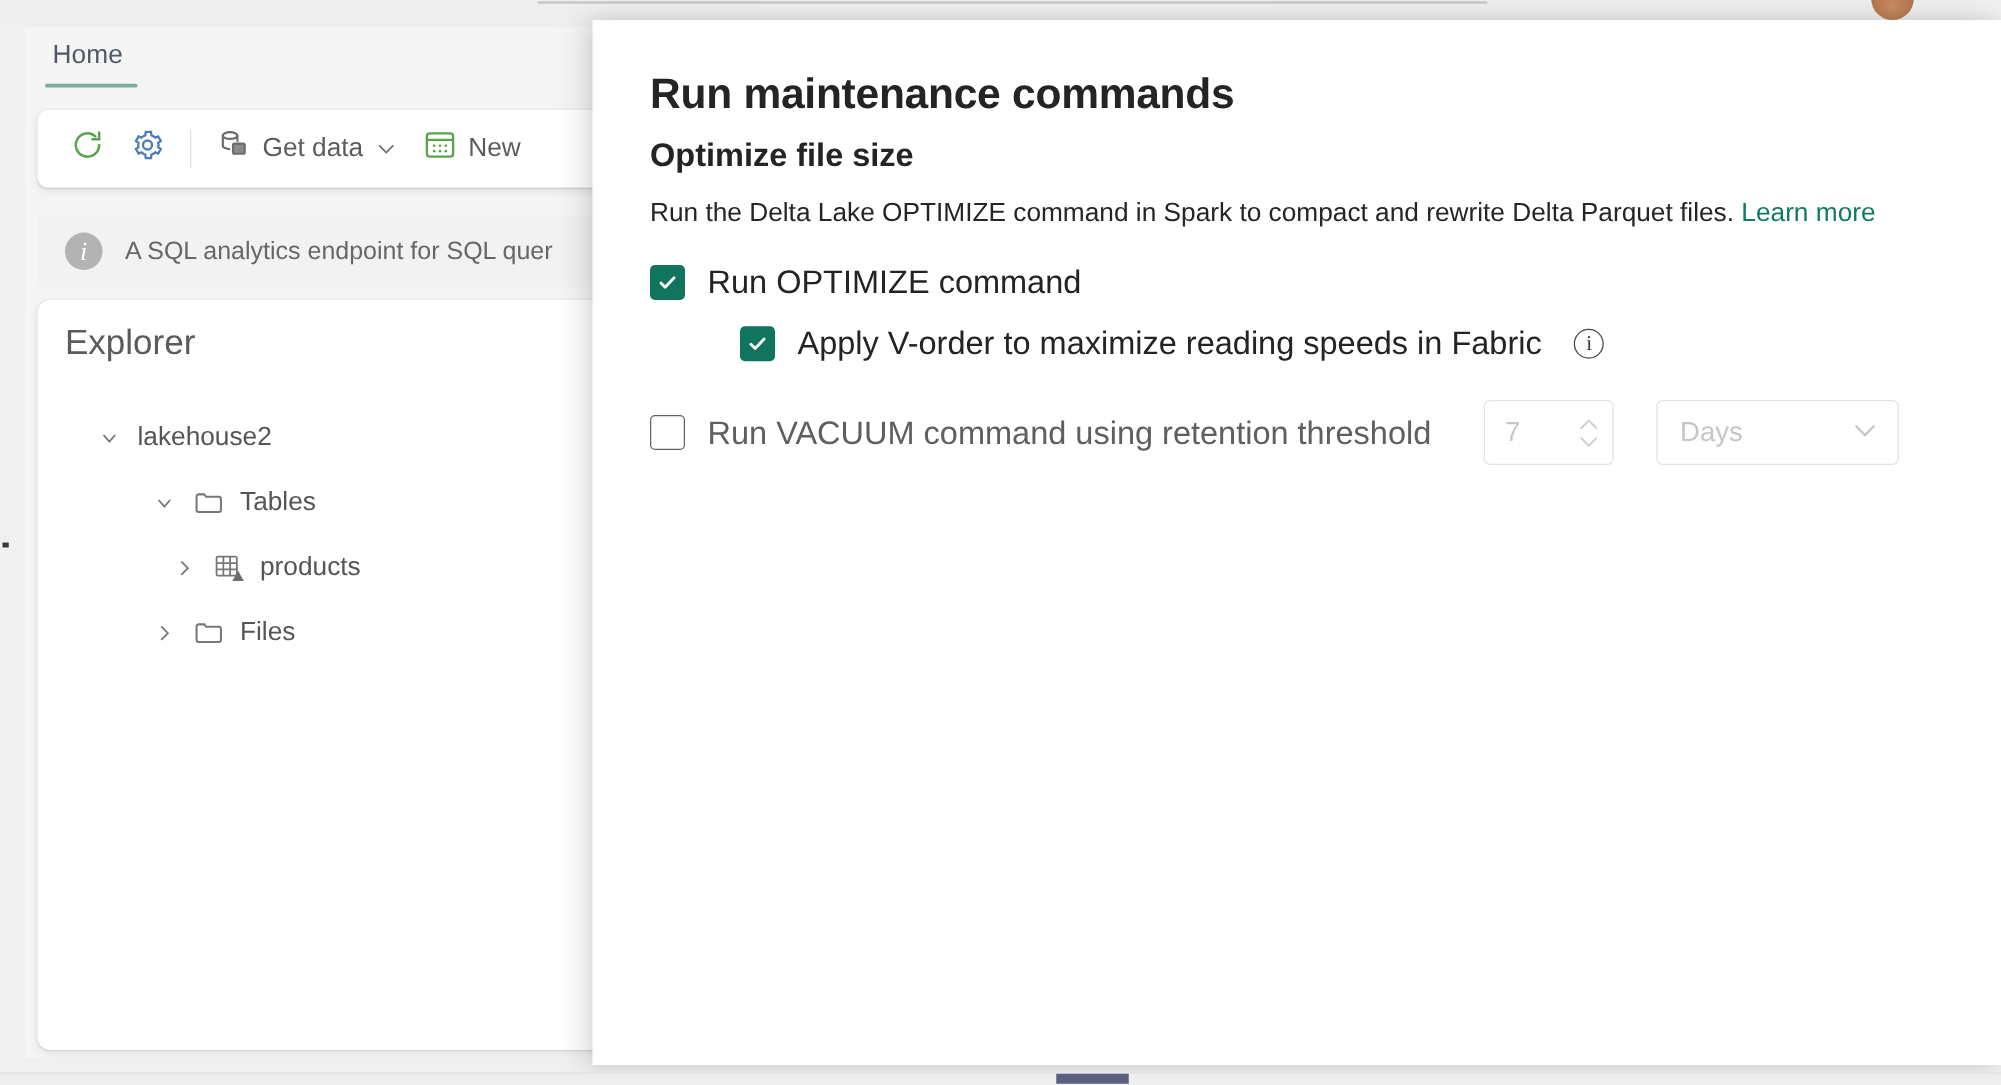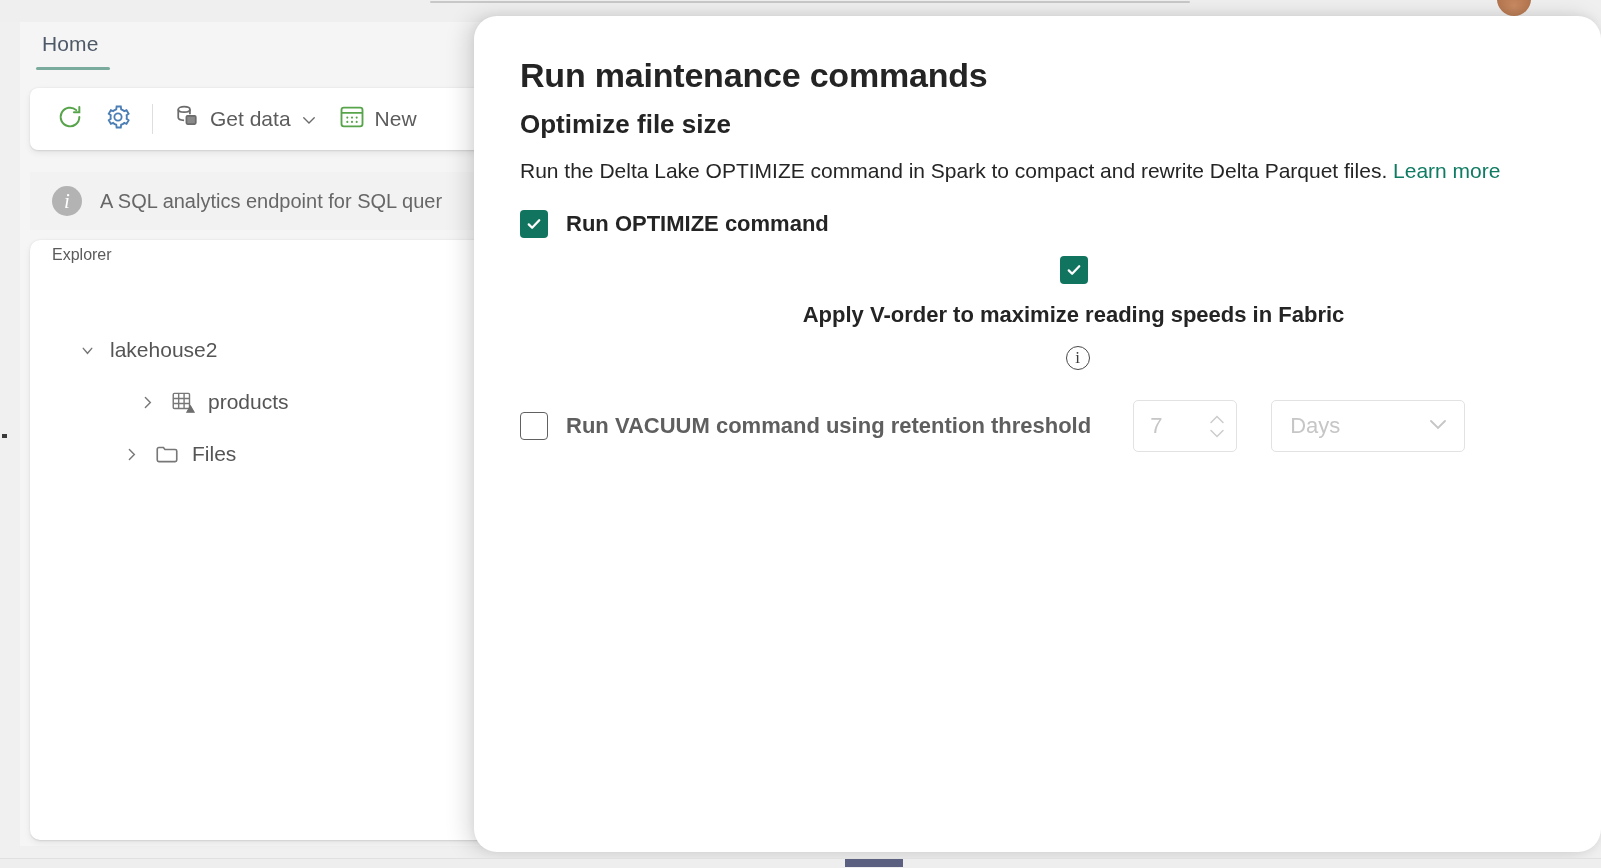--- a/index.html
+++ b/index.html
@@ -93,22 +93,22 @@
   
   .explorer {
     position: absolute; left: 30px; top: 240px;
     width: 1100px; height: 600px;
     background: #ffffff;
     border-radius: 10px;
     box-shadow: 0 .6px 1.8px rgba(0,0,0,.10), 0 3px 7px rgba(0,0,0,.07);
     overflow: hidden;
   }
   .explorer-head {
-    position: absolute; left: 22px; top: 6px;
-    font-size: 16px; color: #5b5b5b; font-weight: 400;
+    position: absolute; left: 22px; top: 18px;
+    font-size: 28px; color: #5b5b5b; font-weight: 400;
   }
   .collapse-btn {
     position: absolute; left: 446px; top: 24px;
     font-size: 26px; color: #8a8a8a; line-height: 1;
   }
   .tree { position: absolute; left: 0; top: 84px; width: 470px; text-align: center; }
   .node {
     display: flex; align-items: center; height: 52px;
     font-size: 21px; color: #555555; gap: 12px;
   }
@@ -138,21 +138,20 @@
     background: #5b6080; border-radius: 0px;
   }
 
   
   .dialog {
     position: absolute; left: 474px; top: 16px;
     width: 1127px; height: 836px;
     background: #ffffff;
     box-shadow: -8px 0 22px rgba(0,0,0,.13), 0 0 10px rgba(0,0,0,.07);
     padding: 0;
-    border-radius: 23px;
   }
   .dlg-inner { padding: 40px 46px 0 46px; }
 
   .dlg-title {
     font-size: 34px; font-weight: 700; color: #242424;
     letter-spacing: -.2px; margin-bottom: 14px;
   }
   .sec-title {
     font-size: 26px; font-weight: 700; color: #242424; margin-bottom: 14px;
   }
@@ -162,30 +161,30 @@
     max-width: 1000px;
   }
   a.link, .link {
     color: #107b63; text-decoration: none; cursor: pointer;
   }
 
   .cb-row {
     display: flex; align-items: center; gap: 18px;
     margin-top: 22px;
   }
-  .cb-row.indent { margin-left: 72px; margin-top: 18px; flex-direction: column; }
+  .cb-row.indent { margin-left: 72px; margin-top: 18px; }
   .cb-row.vacuum { margin-top: 30px; }
 
   .checkbox {
     width: 28px; height: 28px; border-radius: 4px; flex: none;
     display: flex; align-items: center; justify-content: center;
   }
   .checkbox.checked { background: #11745f; }
   .checkbox.unchecked { background: #ffffff; border: 1.6px solid #616161; }
-  .cb-label { font-size: 22px; color: #242424; white-space: nowrap; font-weight: bold; }
+  .cb-label { font-size: 26px; color: #242424; white-space: nowrap; }
   .cb-label.muted { color: #5f5f5f; }
 
   .info-i {
     width: 24px; height: 24px; border-radius: 50%;
     border: 1.6px solid #4a4a4a; color: #3a3a3a;
     display: flex; align-items: center; justify-content: center;
     font-family: "Liberation Serif", "DejaVu Serif", serif;
     font-size: 17px; margin-left: 8px; flex: none;
   }
 
@@ -299,20 +298,33 @@
 
         <div class="node node-l0">
           <span class="twisty">
             <svg width="17" height="17" viewBox="0 0 24 24" fill="none" stroke="#777" stroke-width="2" stroke-linecap="round">
                 <path d="M6 9l6 7 6-7"></path>
               </svg>
           </span>
           <span class="node-label">lakehouse2</span>
         </div>
 
+        <div class="node node-l1">
+          <span class="twisty">
+            <svg width="17" height="17" viewBox="0 0 24 24" fill="none" stroke="#777" stroke-width="2" stroke-linecap="round">
+                <path d="M6 9l6 7 6-7"></path>
+              </svg>
+          </span>
+          <span class="ficon">
+            <svg width="26" height="26" viewBox="0 0 24 24" fill="none" stroke="#777" stroke-width="1.5">
+              <path d="M3 7.5a1.5 1.5 0 0 1 1.5-1.5h4.2l1.4 1.8H19.5A1.5 1.5 0 0 1 21 9.3v8.2a1.5 1.5 0 0 1-1.5 1.5h-15A1.5 1.5 0 0 1 3 17.5z"></path>
+            </svg>
+          </span>
+          <span class="node-label">Tables</span>
+        </div>
 
         <div class="node node-l2">
           <span class="twisty">
             <svg width="17" height="17" viewBox="0 0 24 24" fill="none" stroke="#777" stroke-width="2" stroke-linecap="round">
                 <path d="M9 5l7 7-7 7"></path>
               </svg>
           </span>
           <span class="ficon">
             <svg width="26" height="26" viewBox="0 0 24 24" fill="none" stroke="#777" stroke-width="1.3">
               <rect x="3" y="4" width="15" height="14" rx="1"></rect>

